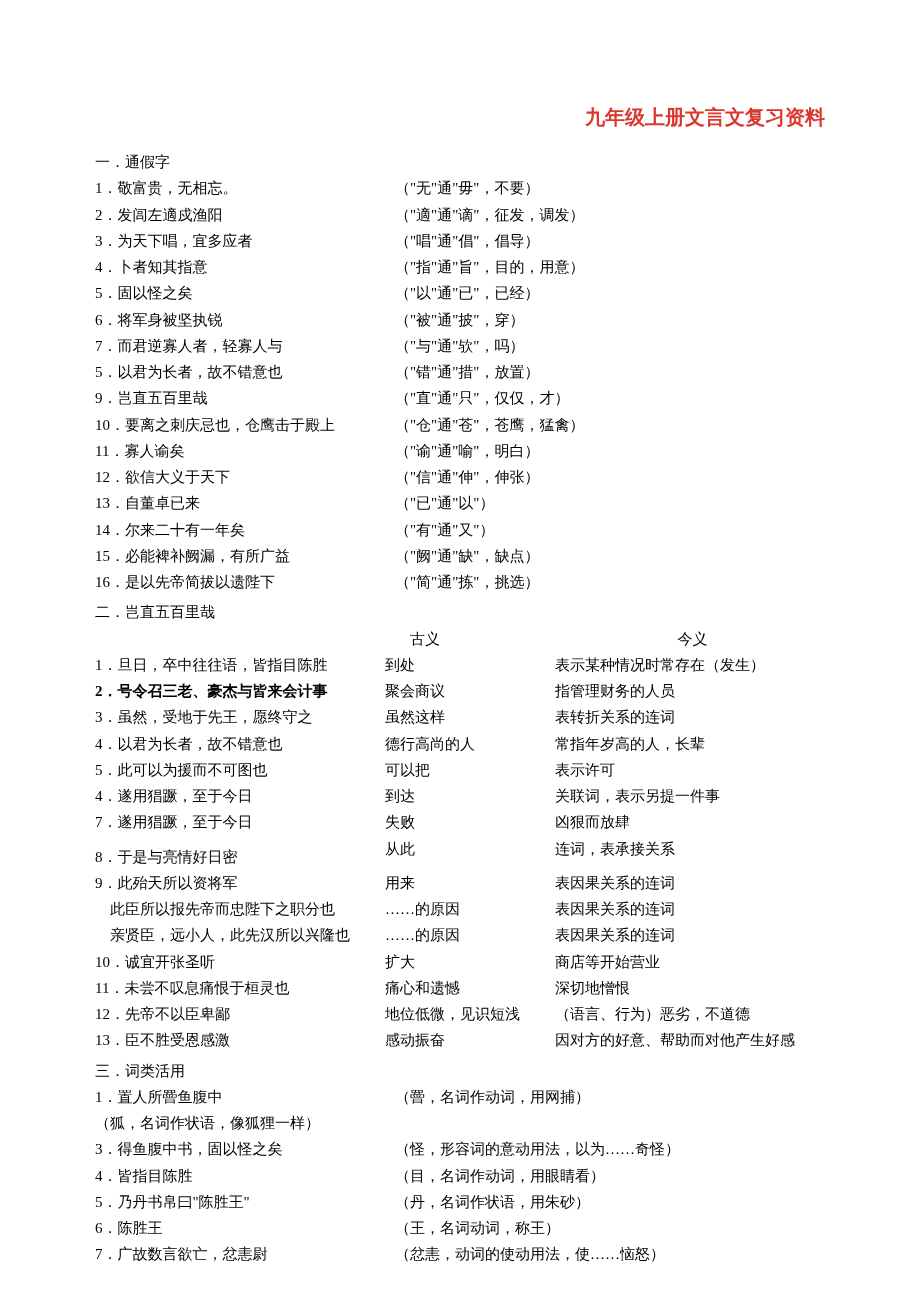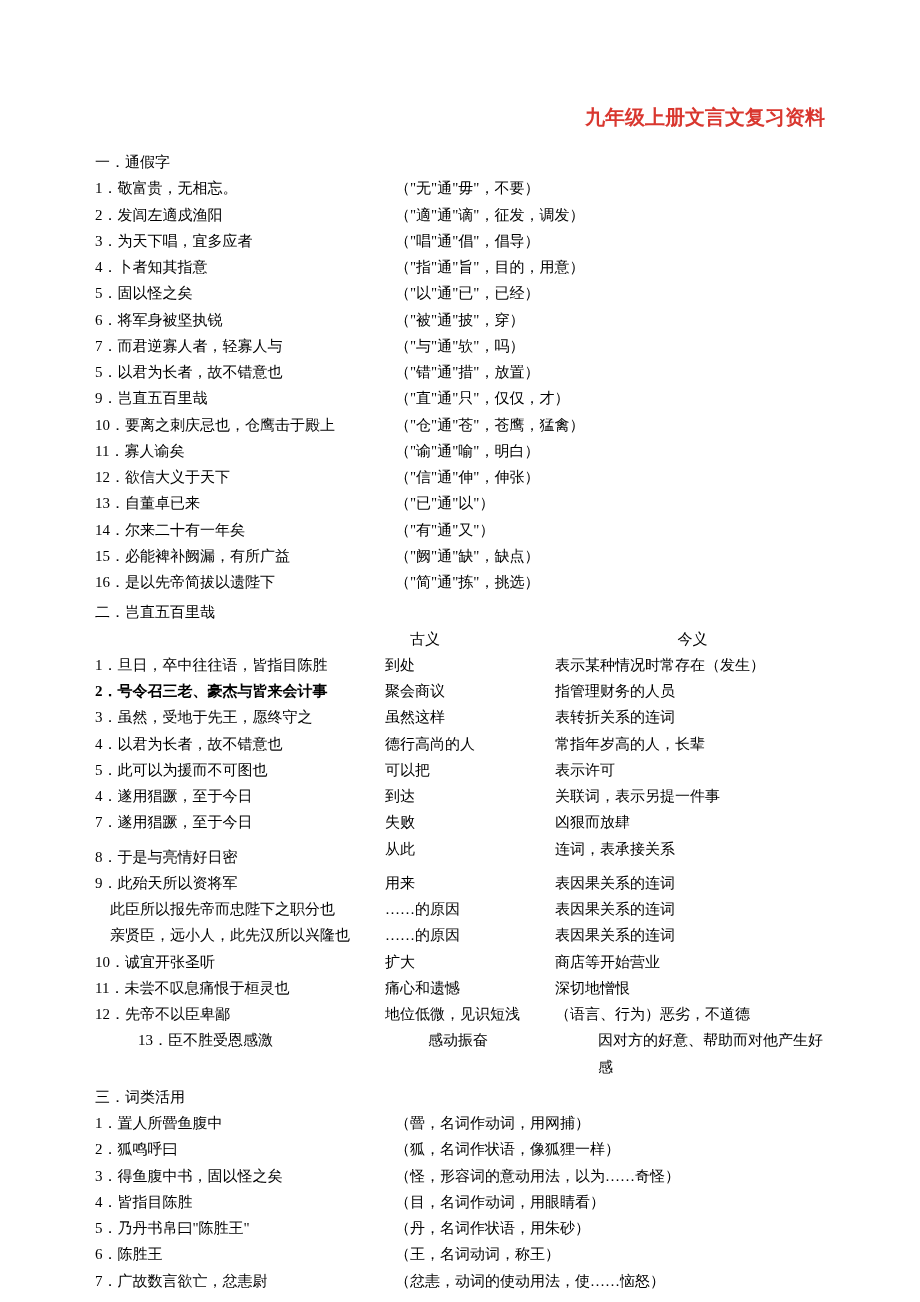--- a/index.html
+++ b/index.html
@@ -144,28 +144,28 @@
       <div class="c1" style="white-space: pre;">11．未尝不叹息痛恨于桓灵也</div>
       <div class="c2">痛心和遗憾</div>
       <div class="c3">深切地憎恨</div>
     </div>
     <div class="trow">
       <div class="c1" style="white-space: pre;">12．先帝不以臣卑鄙</div>
       <div class="c2">地位低微，见识短浅</div>
       <div class="c3">（语言、行为）恶劣，不道德</div>
     </div>
     <div class="trow">
-      <div class="c1" style="white-space: pre; margin-left: 43px;">13．臣不胜受恩感激</div>
+      <div class="c1" style="white-space: pre;">13．臣不胜受恩感激</div>
       <div class="c2">感动振奋</div>
       <div class="c3">因对方的好意、帮助而对他产生好感</div>
     </div>
   </div>
 
 <div class="section-head">三．词类活用</div>
 <div id="section3-body">
     <div class="row"><div class="col-left">1．置人所罾鱼腹中</div><div class="col-right">（罾，名词作动词，用网捕）</div></div>
-    <div class="row"><div class="col-left">2．狐鸣呼曰</div><div class="col-right">（狐，名词作状语，像狐狸一样）</div></div>
+    <div class="row"><div class="col-right">（狐，名词作状语，像狐狸一样）</div></div>
     <div class="row"><div class="col-left">3．得鱼腹中书，固以怪之矣</div><div class="col-right">（怪，形容词的意动用法，以为……奇怪）</div></div>
     <div class="row"><div class="col-left">4．皆指目陈胜</div><div class="col-right">（目，名词作动词，用眼睛看）</div></div>
     <div class="row"><div class="col-left">5．乃丹书帛曰"陈胜王"</div><div class="col-right">（丹，名词作状语，用朱砂）</div></div>
     <div class="row"><div class="col-left">6．陈胜王</div><div class="col-right">（王，名词动词，称王）</div></div>
     <div class="row"><div class="col-left">7．广故数言欲亡，忿恚尉</div><div class="col-right">（忿恚，动词的使动用法，使……恼怒）</div></div>
   </div>
 
 </body></html>

